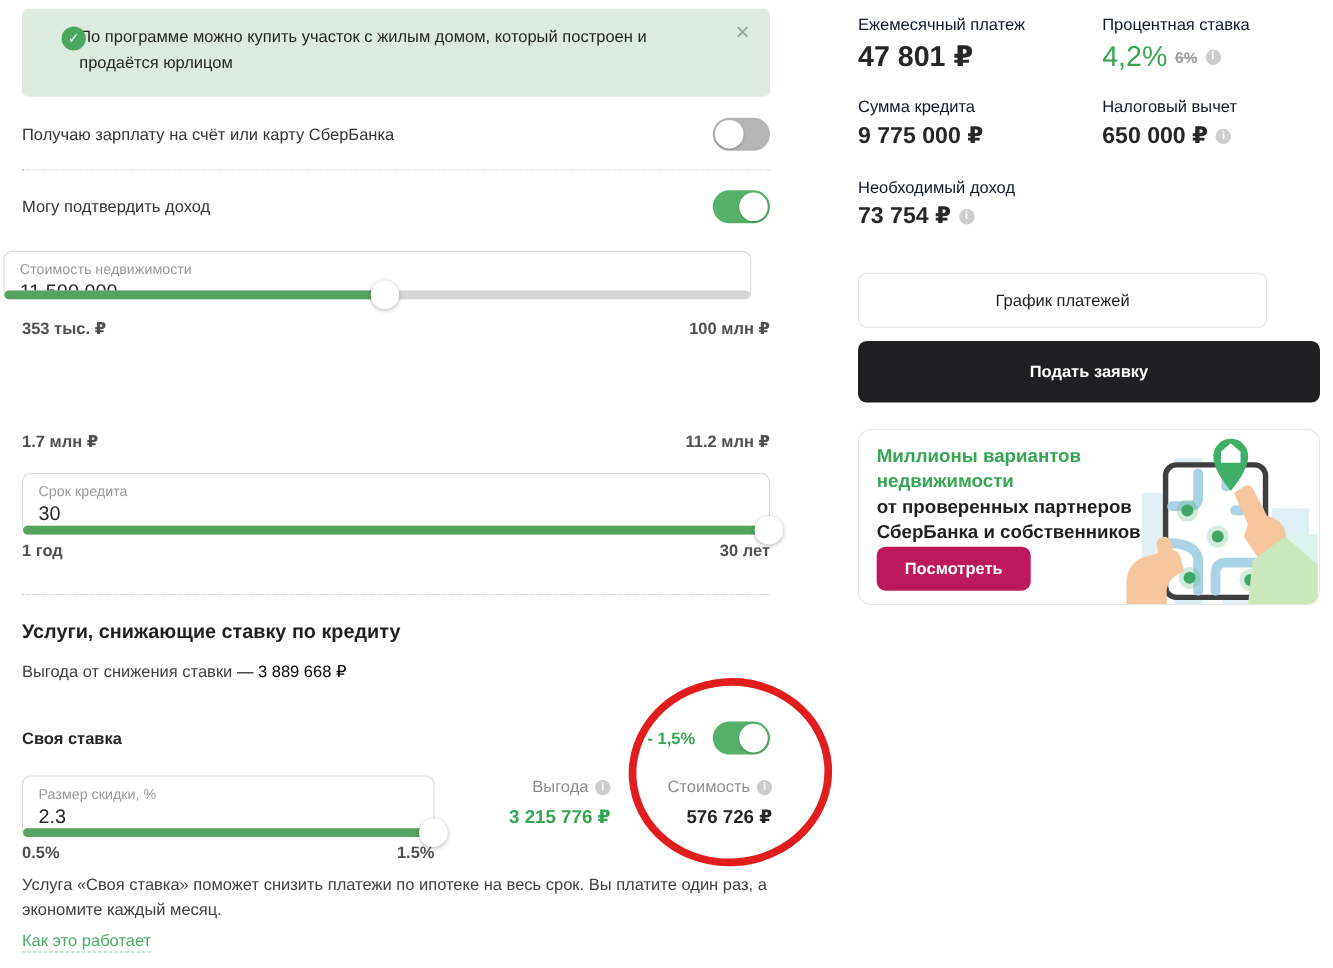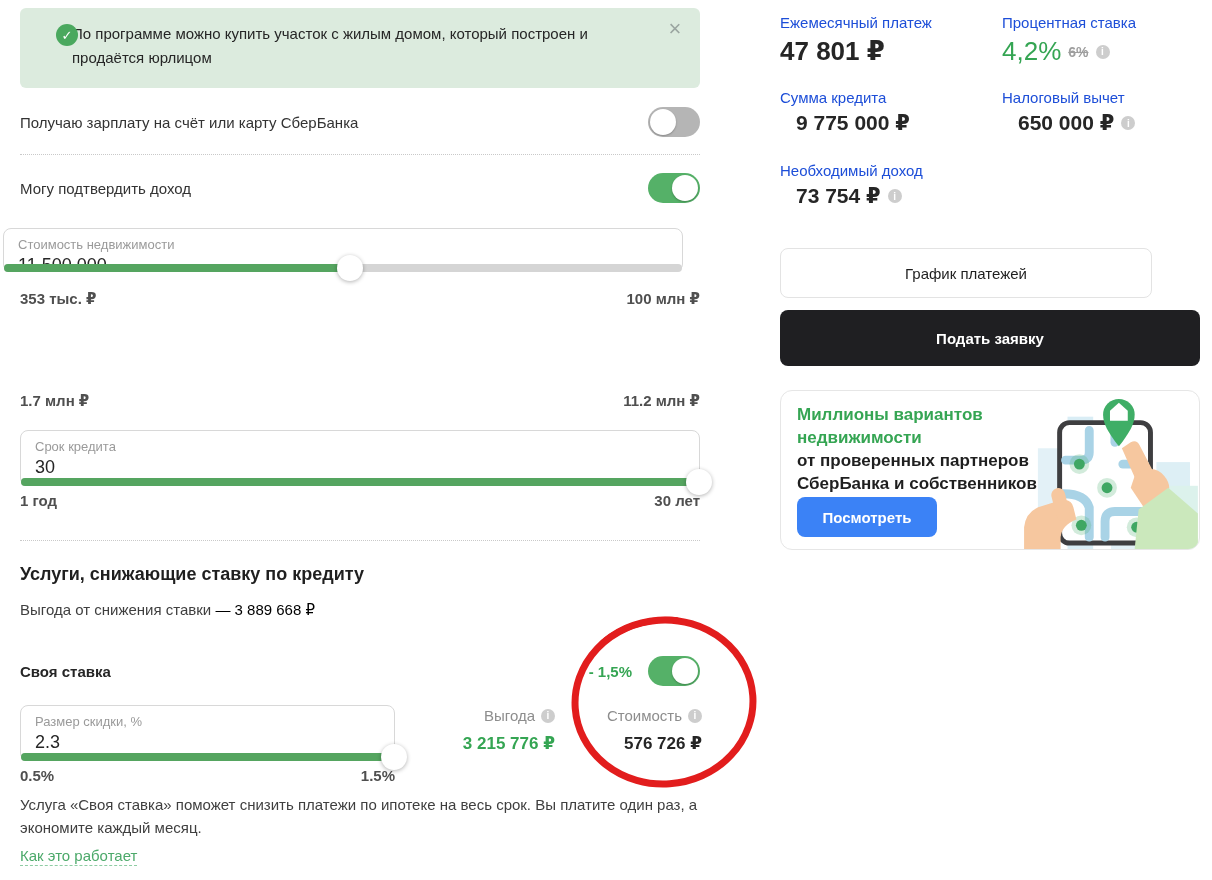--- a/index.html
+++ b/index.html
@@ -63,43 +63,43 @@
     background:#cdcdcd; color:#fff; font-size:10px; font-weight:bold;
     align-items:center; justify-content:center; font-style:normal; }
   .svc-desc { left:20px; top:793px; width:700px; font-size:15px; line-height:23px; color:#3f3f3f; }
   .svc-link { left:20px; top:847px; font-size:15px; color:#4ca96a;
     border-bottom:1px dashed #8fcda4; padding-bottom:1px; cursor:pointer; }
 
   
   .red-circle { left:566px; top:610px; width:196px; height:184px; pointer-events:none; }
 
   
-  .sum-label { font-size:15px; color:#1d4ed8; }
+  .sum-label { font-size:15px; color:#0f172a; }
   .sum-value-lg { font-size:26px; font-weight:bold; color:#262626; }
   .sum-value { font-size:21px; font-weight:bold; color:#262626; display:flex;
-    align-items:center; gap:7px;margin-left:16px; }
+    align-items:center; gap:7px; }
   .rate-green { font-size:26px; font-weight:normal; color:#35a553; }
   .rate-old { font-size:14px; font-weight:bold; color:#9e9e9e; text-decoration:line-through; }
   .rate-wrap { display:flex; align-items:center; gap:7px; }
 
   .btn-schedule { left:780px; top:248px; width:372px; height:50px; background:#fff;
     border:1px solid #e3e3e3; border-radius:8px; font-size:15px; color:#1f1f1f;
     display:flex; align-items:center; justify-content:center; cursor:pointer; }
   .btn-apply { left:780px; top:310px; width:420px; height:56px; background:#1f1f22;
     border-radius:8px; font-size:15px; font-weight:bold; color:#fff;
     display:flex; align-items:center; justify-content:center; cursor:pointer; }
 
   .promo { left:780px; top:390px; width:420px; height:160px; border:1px solid #e6e6e6;
     border-radius:12px; overflow:hidden; background:#fff; }
   .promo-title { position:absolute; left:16px; top:12px; width:265px; font-size:17px;
     line-height:23px; font-weight:bold; color:#35a553; }
   .promo-sub { position:absolute; left:16px; top:58px; width:280px; font-size:17px;
     line-height:23px; font-weight:bold; color:#1f1f1f; }
   .promo-btn { position:absolute; left:16px; top:106px; width:140px; height:40px;
-    background:#3b82f6; border-radius:8px; color:#fff; font-size:15px; font-weight:bold;
+    background:#be185d; border-radius:8px; color:#fff; font-size:15px; font-weight:bold;
     display:flex; align-items:center; justify-content:center; cursor:pointer; }
   .promo-art { position:absolute; right:0; top:0; width:180px; height:158px; }
 </style>
 </head>
 <body>
 
 <div class="page">
 
   <div class="abs banner">
     <span class="banner-check">✓</span>

